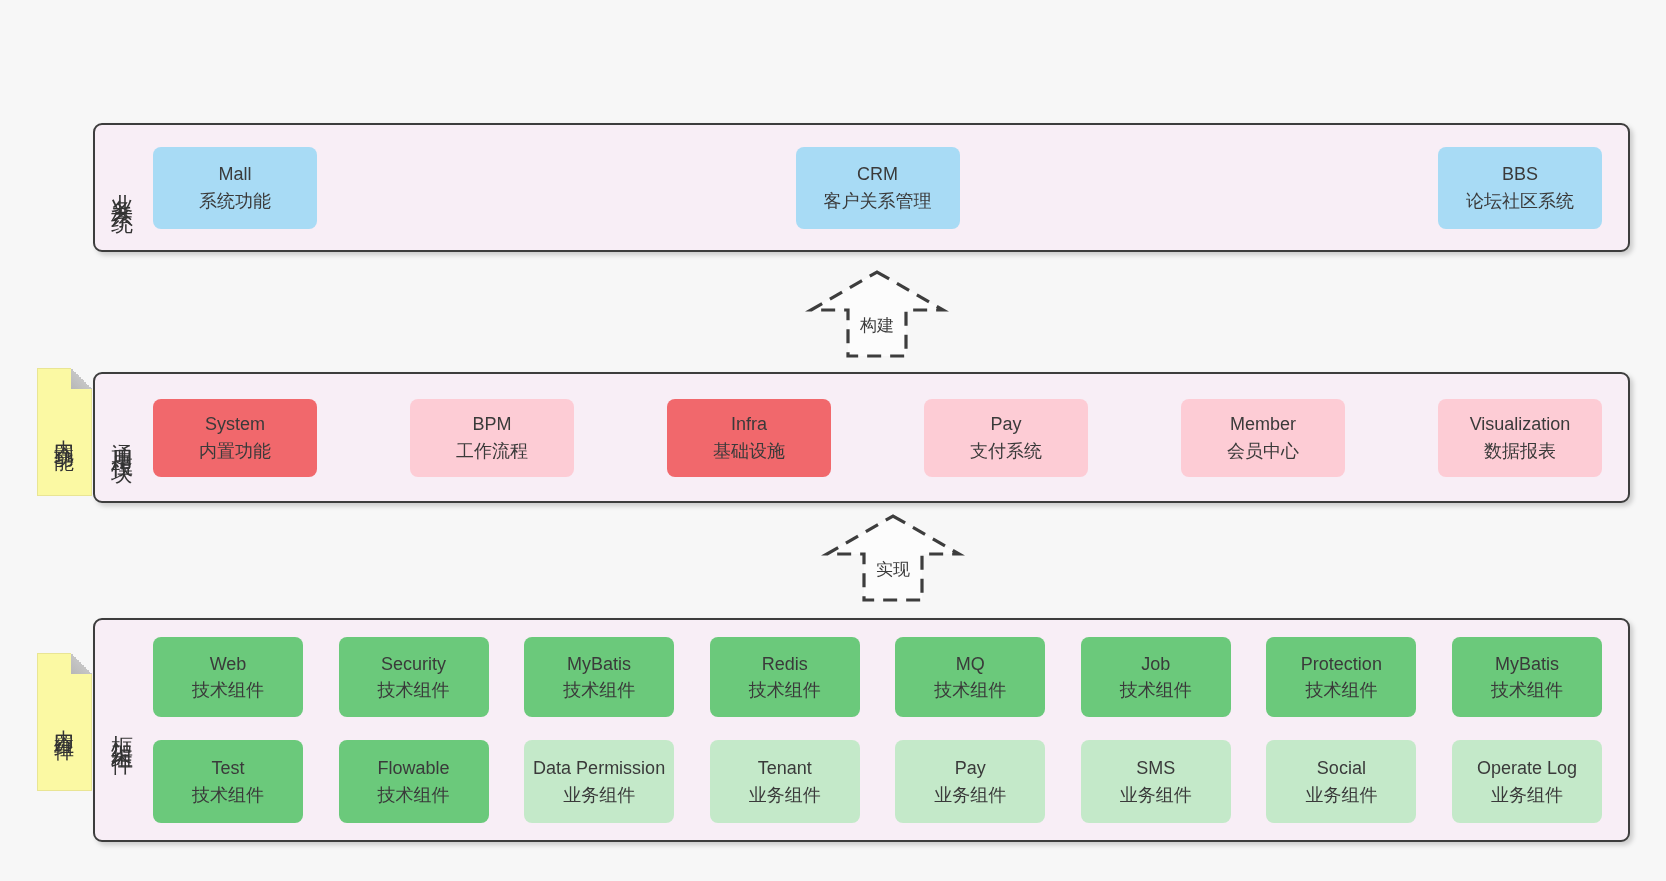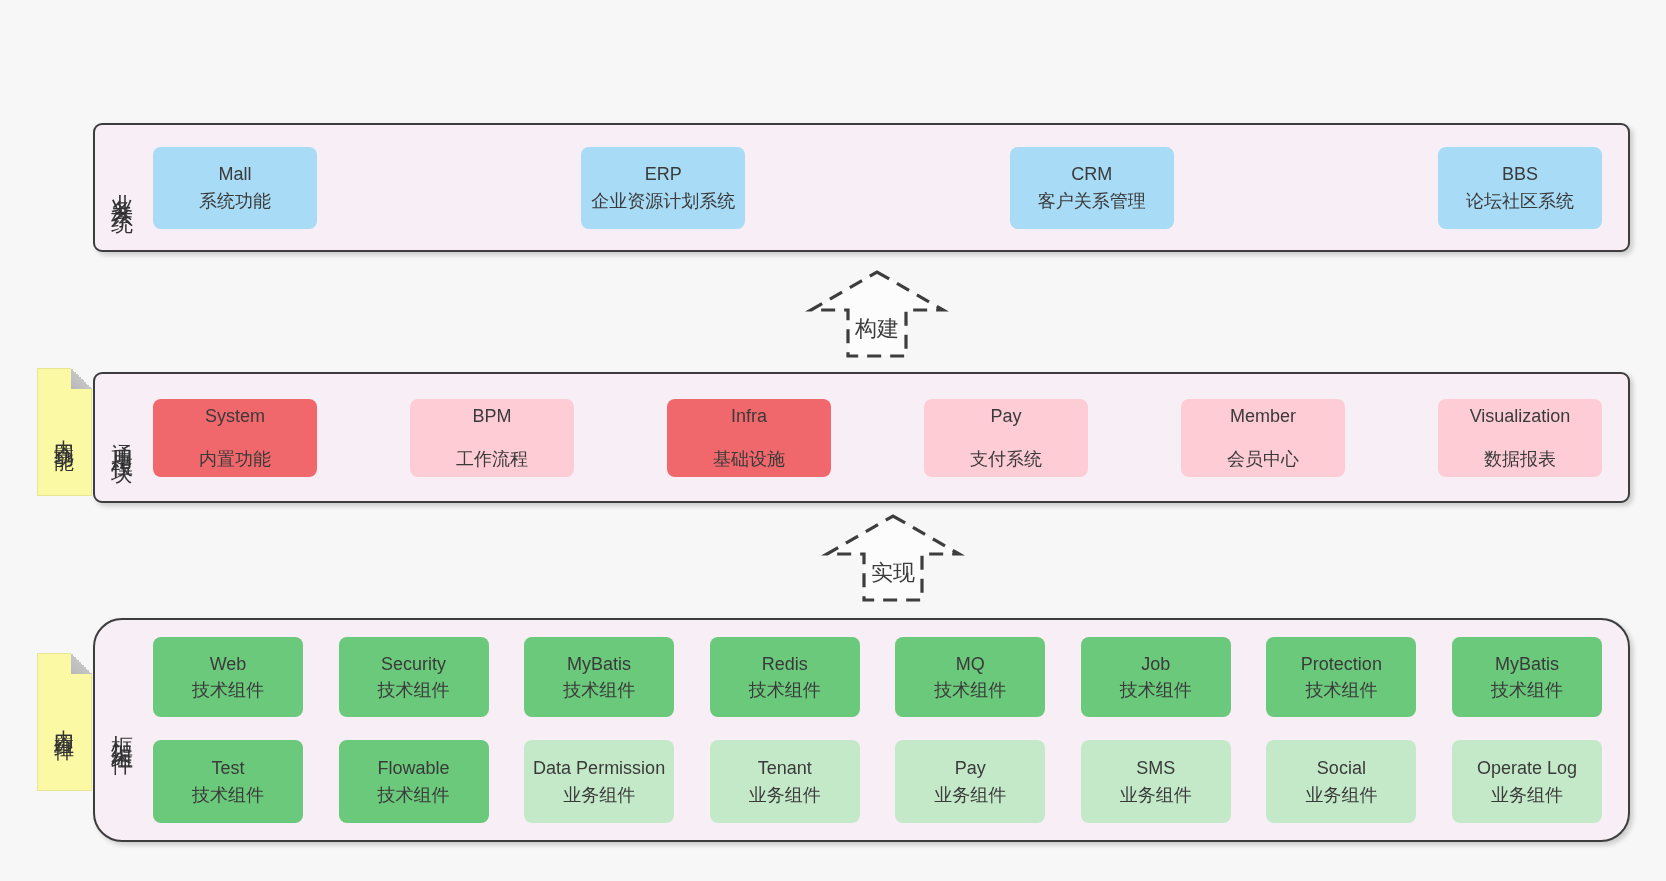--- a/index.html
+++ b/index.html
@@ -18,21 +18,21 @@
   .panel{
     position:absolute;left:93px;width:1537px;
     background:var(--panel-bg);
     border:2px solid var(--panel-border);
     border-radius:9px;
     box-shadow:3px 3px 5px rgba(0,0,0,0.18);
     display:flex;align-items:center;
   }
   .panel-top{top:123px;height:129px;}
   .panel-mid{top:372px;height:131px;}
-  .panel-bot{top:618px;height:224px;border-radius:29px;}
+  .panel-bot{top:618px;height:224px;}
   .vlabel{
     writing-mode:vertical-rl;text-orientation:upright;
     font-size:22px;letter-spacing:6px;line-height:1;
     color:#333;margin-left:16px;white-space:nowrap;
   }
   .boxes{
     flex:1;display:flex;justify-content:space-between;
     align-items:center;padding:0 26px 0 20px;
   }
   .rows{
@@ -42,21 +42,21 @@
   .row{display:flex;justify-content:space-between;align-items:center;}
   .box{
     border-radius:8px;display:flex;flex-direction:column;
     align-items:center;justify-content:center;text-align:center;
     padding:4px 6px;line-height:1.45;
   }
   .box .t,.box .s{font-size:18px;color:var(--text);}
   .w200{width:164px;}
   .w150{width:150px;}
   .h82{height:82px;}
-  .h78{height:78px;justify-content:space-between;}
+  .h78{height:78px;}
   .h80{height:80px;}
   .h83{height:83px;}
   .blue{background:var(--blue-box);}
   .red{background:var(--red-box);}
   .pink{background:var(--pink-box);}
   .gdark{background:var(--green-dark-box);}
   .glight{background:var(--green-light-box);}
   .sticky{
     position:absolute;left:37px;width:55px;
     background:var(--sticky-yellow);
@@ -73,38 +73,34 @@
     writing-mode:vertical-rl;text-orientation:upright;
     font-size:20px;letter-spacing:4px;line-height:1;color:#333;
     white-space:nowrap;
   }
   .arrow{position:absolute;width:150px;height:92px;}
   .arrow-1{left:802px;top:268px;}
   .arrow-2{left:818px;top:512px;}
   .arrow svg{position:absolute;left:0;top:0;}
   .arrow .alabel{
     position:absolute;top:46px;left:0;width:100%;
-    text-align:center;font-size:22px;color:#3d3d3d;
+    text-align:center;font-size:17px;color:#3d3d3d;
   }
 </style>
 </head>
 <body>
 
 <div class="panel panel-top">
   <div class="vlabel">业务系统</div>
   <div class="boxes">
     <div class="box blue w200 h82">
       <div class="t">Mall</div>
       <div class="s">系统功能</div>
     </div>
     <div class="box blue w200 h82">
-      <div class="t">ERP</div>
-      <div class="s">企业资源计划系统</div>
-    </div>
-    <div class="box blue w200 h82">
       <div class="t">CRM</div>
       <div class="s">客户关系管理</div>
     </div>
     <div class="box blue w200 h82">
       <div class="t">BBS</div>
       <div class="s">论坛社区系统</div>
     </div>
   </div>
 </div>
 

